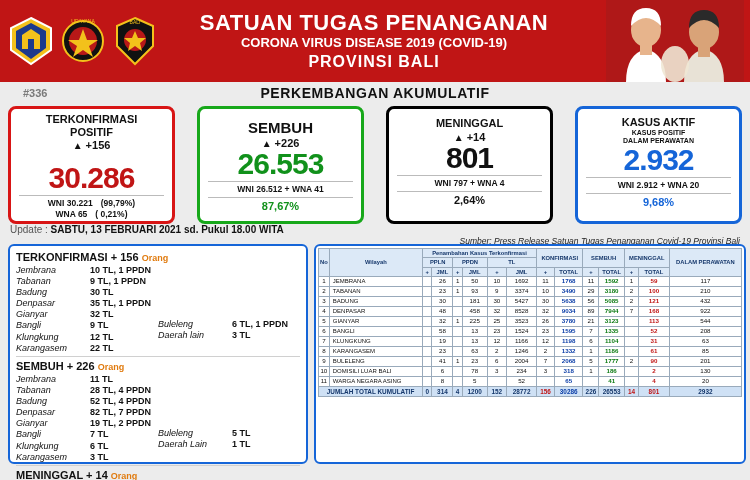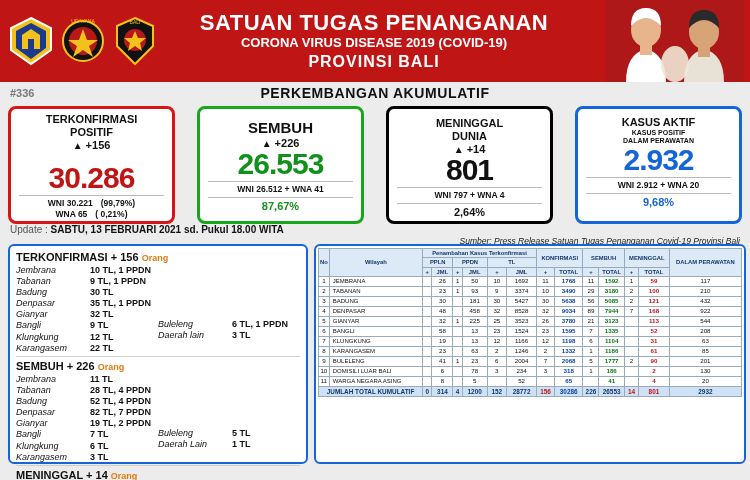--- a/index.html
+++ b/index.html
@@ -20,21 +20,21 @@
   .logos { display:flex; align-items:center; gap:6px; padding-left:8px; }
   .logo { width:46px; height:52px; display:flex; align-items:center; justify-content:center; }
   .logo svg { display:block; }
   .header-title { flex:1; text-align:center; color:#fff; padding-right:10px; }
   .ht1 { font-size:22px; font-weight:bold; letter-spacing:.5px; line-height:1.05; }
   .ht2 { font-size:13px; font-weight:bold; line-height:1.4; }
   .ht3 { font-size:16px; font-weight:bold; letter-spacing:1px; line-height:1.2; }
   .people { width:150px; height:82px; position:relative; overflow:hidden; }
 
   
-  .subbar { height:22px; background:#ececec; display:flex; align-items:center; position:relative; }
+  .subbar { height:22px; background:#ececec; display:flex; align-items:center; position:relative;padding-left:13px; }
   .code { font-size:11px; color:#7a7a7a; font-weight:bold; padding-left:10px; }
   .perk { position:absolute; left:0; right:0; text-align:center; font-size:14px; font-weight:bold; color:#111; letter-spacing:.6px; }
 
   
   .cards { display:flex; gap:22px; padding:2px 8px 0 8px; height:120px; }
   .card { flex:1; border-radius:8px; border:3px solid #000; background:#fff; text-align:center;
           padding:4px 2px 2px 2px; position:relative; }
   .card.red { border-color:#d81515; }
   .card.green { border-color:#17a81a; }
   .card.black { border-color:#000; }
@@ -183,21 +183,20 @@
       <div class="c-delta"><span class="tri">▲</span> <span>+226</span></div>
       <div class="c-num">26.553</div>
       <div class="divider-line"></div>
       <div class="c-break">WNI 26.512 + WNA 41</div>
       <div class="divider-line"></div>
       <div class="c-foot">87,67%</div>
     </div>
 
     <div class="card black">
       <div class="c-title" style="margin-top:4px;">MENINGGAL</div>
-      <div class="c-title">DUNIA</div>
       <div class="c-delta"><span class="tri">▲</span> <span>+14</span></div>
       <div class="c-num">801</div>
       <div class="divider-line"></div>
       <div class="c-break">WNI 797 + WNA 4</div>
       <div class="divider-line"></div>
       <div class="c-foot">2,64%</div>
     </div>
 
     <div class="card blue">
       <div class="c-title" style="margin-top:3px;">KASUS AKTIF</div>

